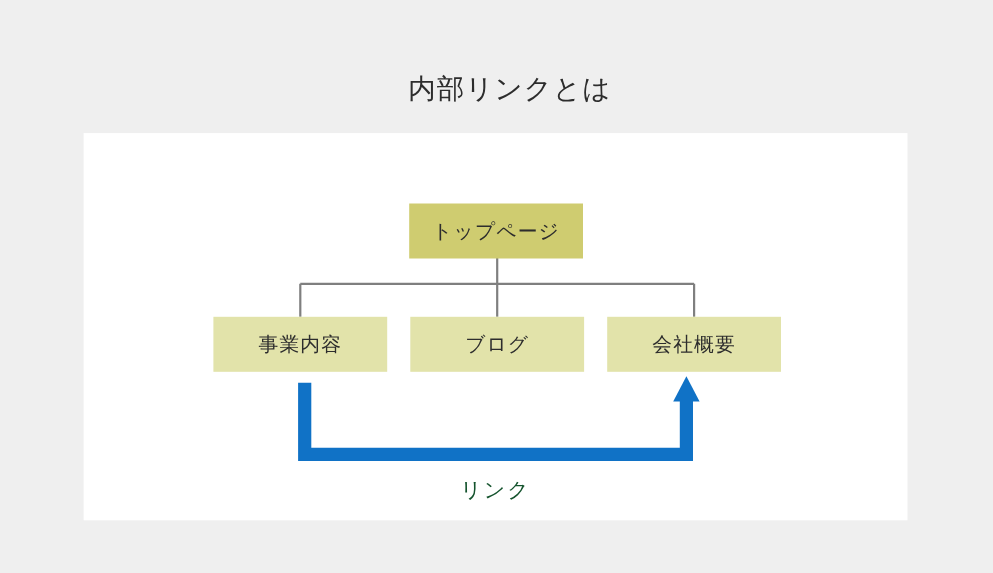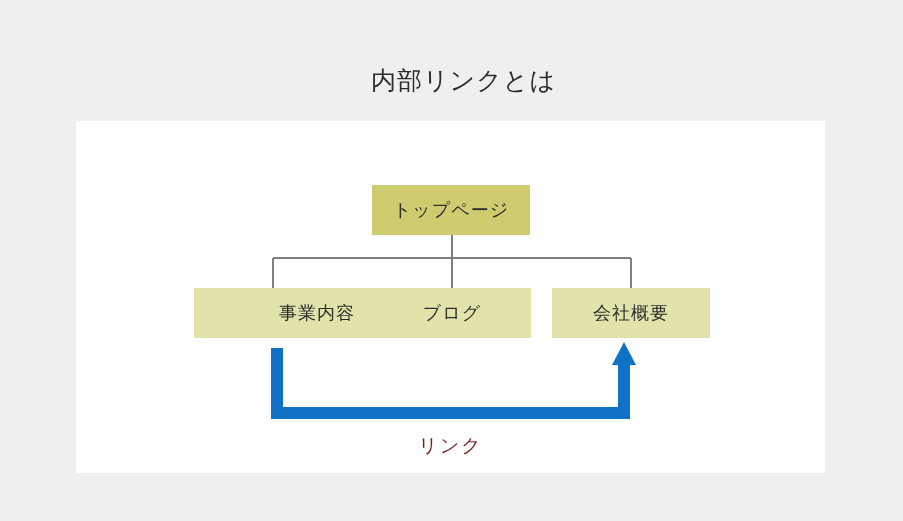--- a/index.html
+++ b/index.html
@@ -55,21 +55,21 @@
     color: #2d2d2d;
     background: #e2e3aa;
   }
   .box.root {
     left: 296px;
     top: 52px;
     background: #cfcc70;
     margin-top: 12px;
   }
   .box.child { top: 167px; }
-  .box.child-0 { left: 118px; padding-left: 44px; }
+  .box.child-0 { left: 118px; }
   .box.child-1 { left: 297px; }
   .box.child-2 { left: 476px; }
   .link-label {
     position: absolute;
     left: 0;
     top: 312px;
     width: 749px;
     text-align: center;
     font-size: 19px;
     letter-spacing: 2px;
@@ -95,15 +95,15 @@
     </svg>
 
     <div class="box root" style="background-color: rgb(207, 204, 112);">トップページ</div>
 
     <div class="box child child-0" style="background-color: rgb(226, 227, 170);">事業内容</div>
 
     <div class="box child child-2" style="background-color: rgb(226, 227, 170);">会社概要</div>
 
     <div class="box child child-1" style="background-color: rgb(226, 227, 170);">ブログ</div>
 
-    <div class="link-label" style="color: #7f1d1d;">リンク</div>
+    <div class="link-label" style="color: #14532d;">リンク</div>
   </div>
 </div>
 
 </body></html>

